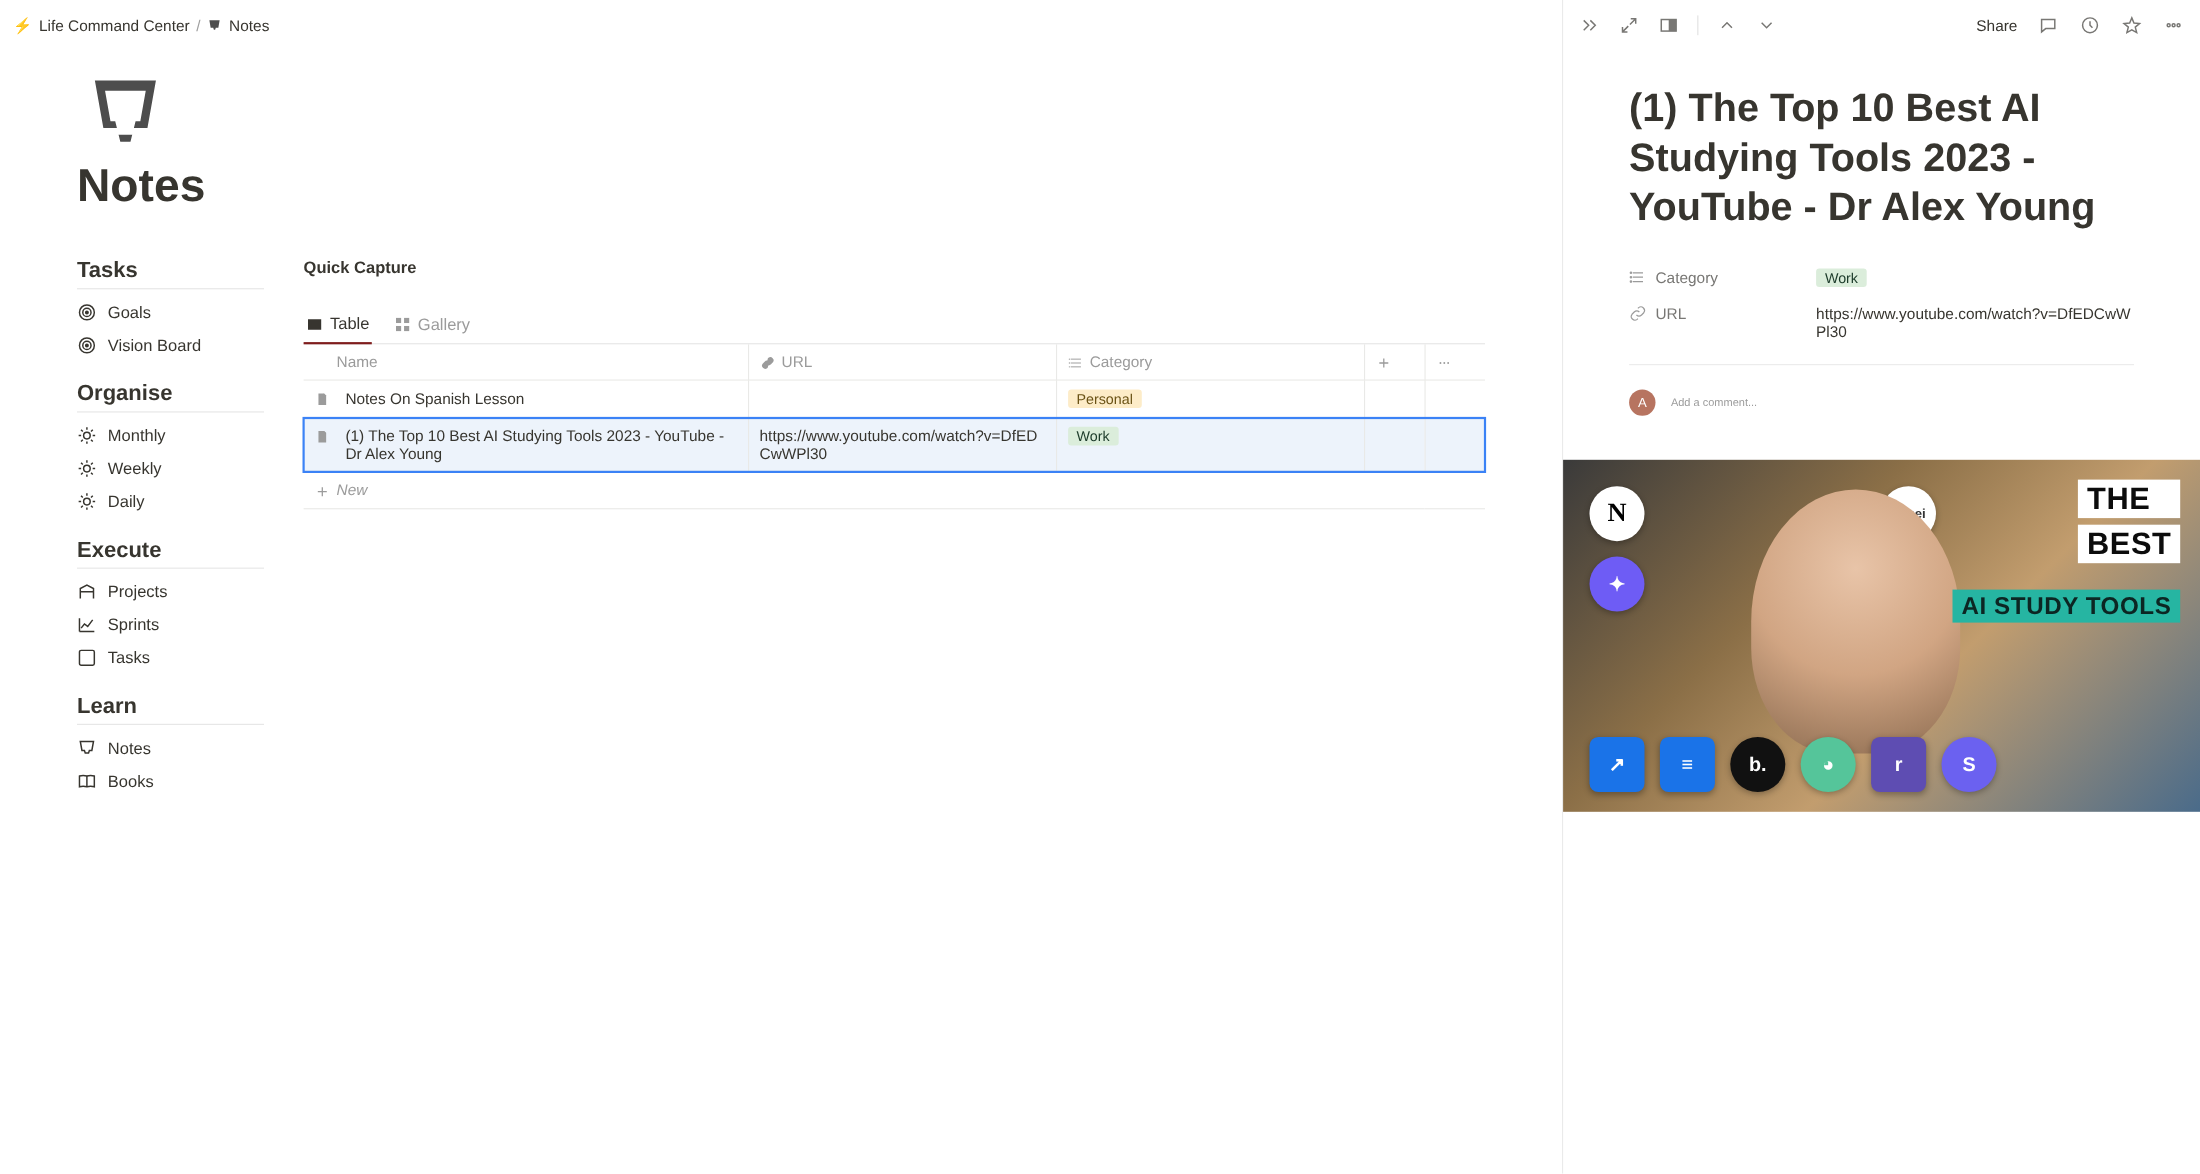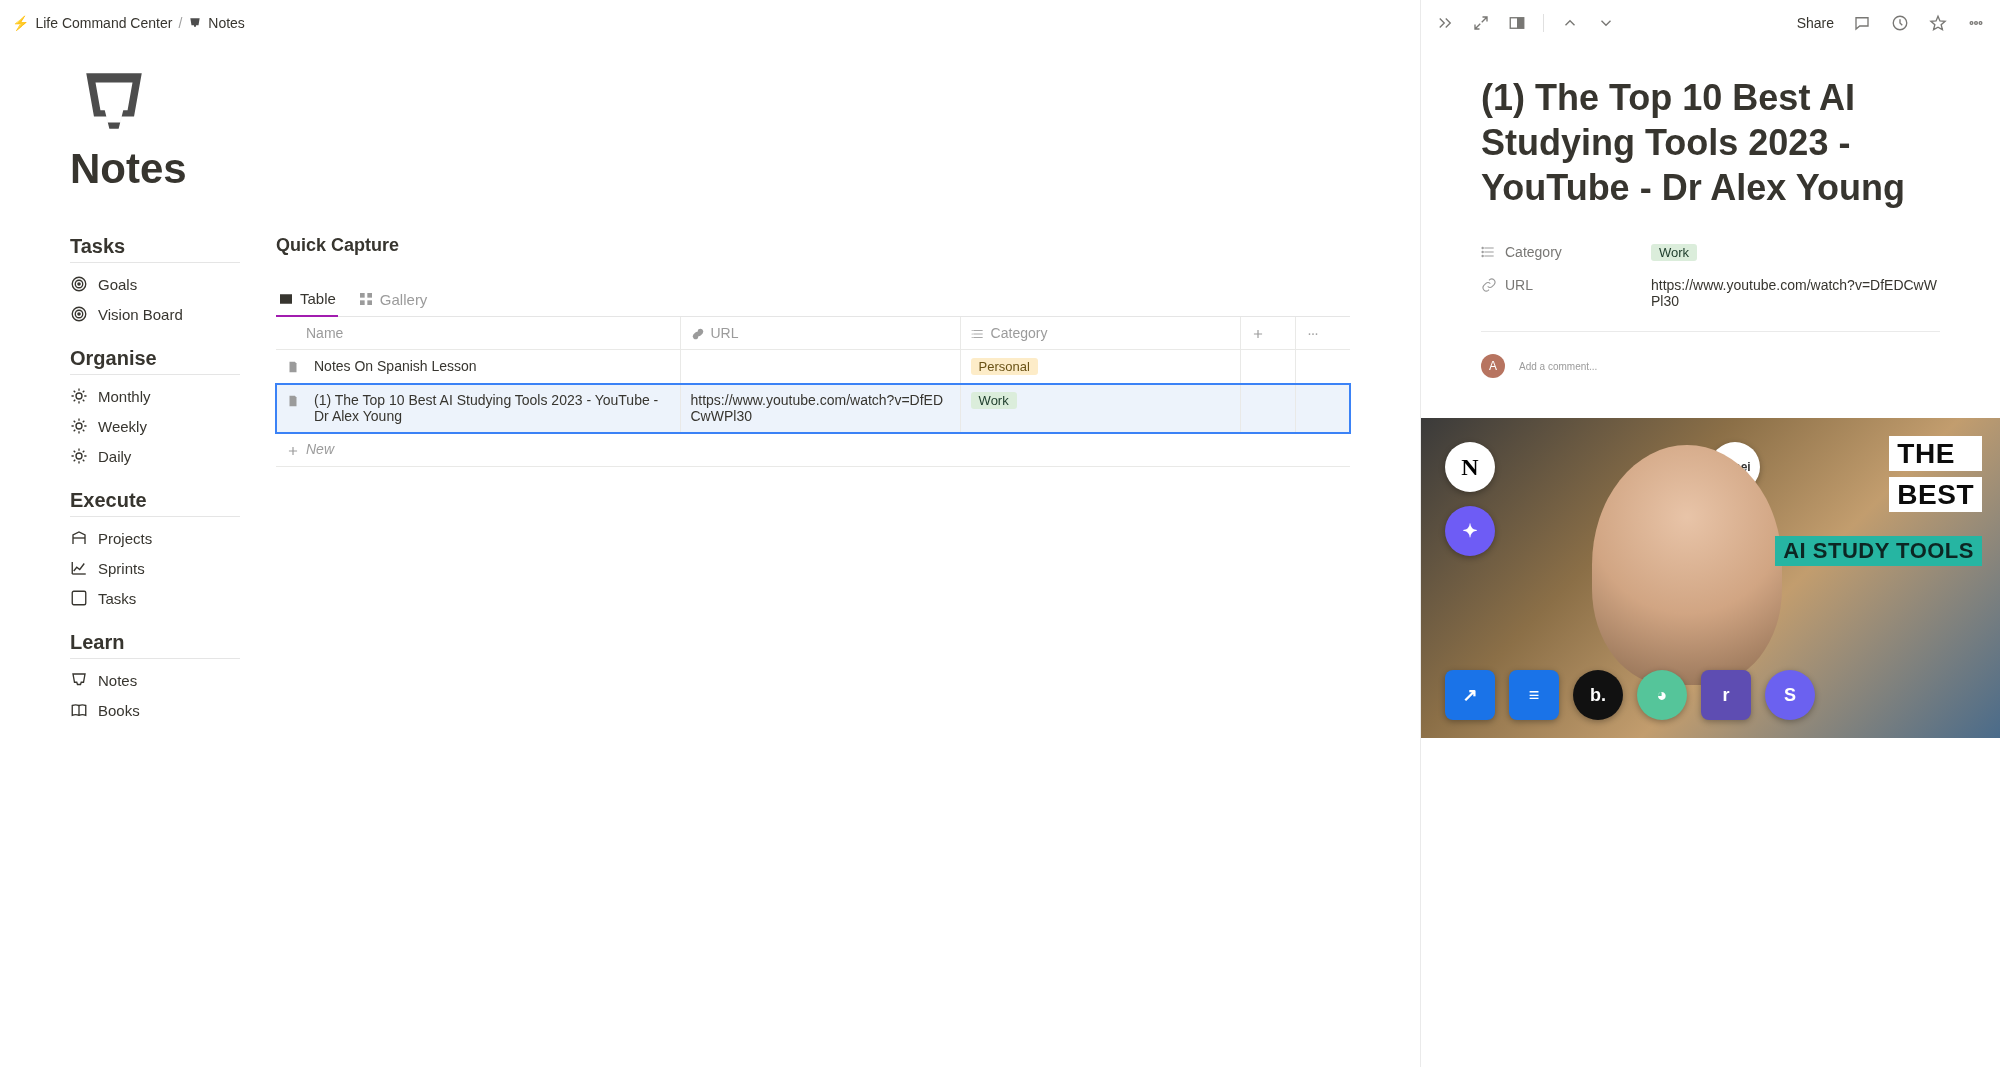--- a/index.html
+++ b/index.html
@@ -34,24 +34,24 @@
     .meta-btn svg { width: 14px; height: 14px; fill: #9b9b9b; }
     .page-title { font-size: 42px; font-weight: 700; margin-top: 2px; margin-bottom: 42px; }
     .body-grid { display: flex; gap: 36px; }
     .side-nav { width: 170px; flex-shrink: 0; }
     .nav-section-title { font-size: 20px; font-weight: 700; margin: 18px 0 6px 0; padding-bottom: 4px; border-bottom: 1px solid #e5e5e5; }
     .nav-section-title:first-child { margin-top: 0; }
     .nav-item { display: flex; align-items: center; gap: 10px; padding: 6px 0; font-size: 15px; cursor: pointer; }
     .nav-item .nicon { width: 18px; height: 18px; display: inline-flex; align-items: center; justify-content: center; }
     .nav-item .nicon svg { width: 18px; height: 18px; stroke: #37352f; fill: none; stroke-width: 1.8; }
     .right-content { flex: 1; min-width: 0; }
-    .section-h { font-size: 18px; font-weight: 700; margin-bottom: 28px; }
+    .section-h { font-size: 15px; font-weight: 700; margin-bottom: 28px; }
     .tabs { display: flex; gap: 18px; border-bottom: 1px solid #e5e5e5; }
     .tab { display: flex; align-items: center; gap: 6px; padding: 6px 2px 8px 2px; color: #9b9b9b; cursor: pointer; font-size: 15px; }
-    .tab.active { color: #37352f; border-bottom: 2px solid #a21caf; margin-bottom: -1px; font-weight: 500; }
+    .tab.active { color: #37352f; border-bottom: 2px solid #7f1d1d; margin-bottom: -1px; font-weight: 500; }
     .tab svg { width: 16px; height: 16px; fill: currentColor; }
     .table { width: 100%; border-collapse: collapse; }
     .table th, .table td { border-bottom: 1px solid #e9e9e7; border-right: 1px solid #e9e9e7; padding: 8px 10px; text-align: left; vertical-align: top; }
     .table th { color: #9b9b9b; font-weight: 400; font-size: 14px; }
     .table th svg, .table td svg { width: 14px; height: 14px; vertical-align: middle; margin-right: 6px; fill: #9b9b9b; }
     .col-name { width: 300px; }
     .col-url { width: 208px; }
     .col-cat { width: 208px; }
     .col-add { width: 40px; text-align: center; }
     .col-menu { width: 40px; text-align: center; border-right: none !important; }

